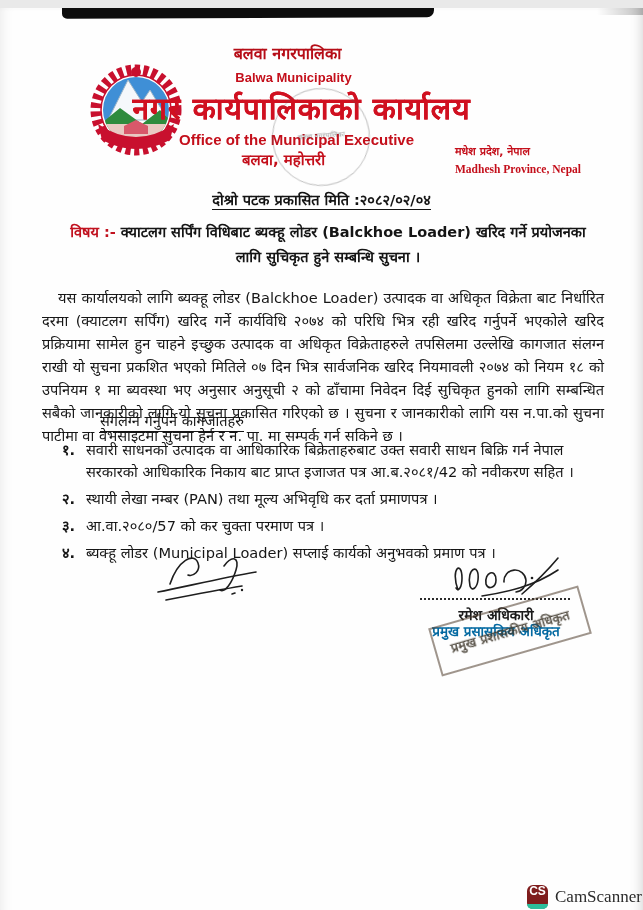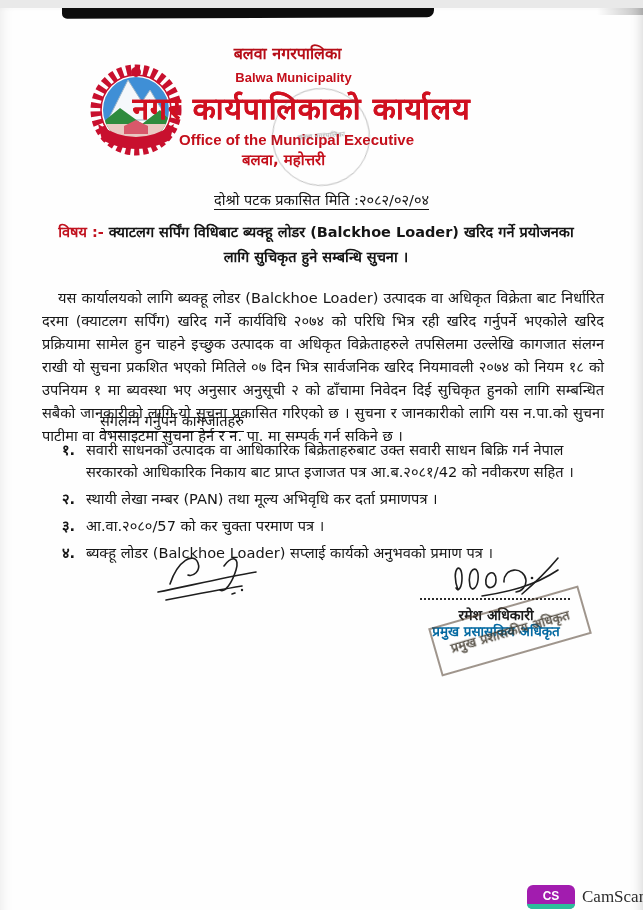--- a/index.html
+++ b/index.html
@@ -23,25 +23,25 @@
   .province{position:absolute; left:455px; top:136px; text-align:left; color:#c40f1b; font-weight:bold; line-height:1.5;}
   .province .np{font-size:11px;}
   .province .en{font-size:11.5px; font-family:"Liberation Serif","DejaVu Serif",serif;}
   .logo{position:absolute; left:84px; top:56px;}
   
   .faint-stamp{position:absolute; left:272px; top:80px; width:96px; height:96px; border-radius:50%;
     border:1.5px solid rgba(90,90,90,.40); display:flex; align-items:center; justify-content:center;
     transform:rotate(-8deg); filter:blur(.4px); pointer-events:none;}
   .faint-stamp .inner{font-size:7px; color:rgba(75,75,75,.55); text-align:center; line-height:1.6; transform:rotate(4deg);}
   
-  .pub-line{position:absolute; top:181px; left:0; width:100%; text-align:center; font-weight:normal; font-size:14.5px;
+  .pub-line{position:absolute; top:181px; left:0; width:100%; text-align:center; font-weight:bold; font-size:14.5px;
     color:#141414;}
   .pub-line span{border-bottom:1.5px solid #141414; padding-bottom:1px;}
   
-  .subject{position:absolute; top:212px; left:52px; width:528px; text-align:center; font-weight:bold; font-size:14.5px; line-height:1.7; color:#151515;}
+  .subject{position:absolute; top:212px; left:64px; width:528px; text-align:center; font-weight:bold; font-size:14.5px; line-height:1.7; color:#151515;}
   .subject .lbl{color:#c1121f;}
   
   .body-par{position:absolute; top:263px; left:42px; width:562px; font-size:14.6px; line-height:1.58; text-align:justify; text-indent:16px; color:#161616; font-weight:400;}
   
   .doc-heading{position:absolute; top:402px; left:100px; font-weight:normal; font-size:14.5px; color:#141414; border-bottom:1.5px solid #141414; padding-bottom:1px;}
   .doc-list{position:absolute; top:431px; left:62px; width:548px; font-size:14.6px; line-height:1.5; color:#161616;}
   .doc-list .item{display:flex; margin-bottom:5px;}
   .doc-list .num{flex:0 0 24px; font-weight:bold;}
   .doc-list .txt{flex:1;}
   
@@ -49,21 +49,21 @@
   .sig-right{position:absolute; left:446px; top:540px;}
   .dotline{position:absolute; left:420px; top:590px; width:150px; border-top:2px dotted #2b2b2b;}
   .sig-name{position:absolute; left:420px; top:597px; width:152px; text-align:center; font-size:14px; font-weight:bold; color:#1b1b1b;}
   .sig-title{position:absolute; left:404px; top:614px; width:184px; text-align:center; font-size:13.5px; font-weight:bold; color:#0369a1;}
   .rot-stamp{position:absolute; left:432px; top:598px; width:152px; height:46px; transform:rotate(-16deg);
     border:2px solid rgba(80,62,45,.55); display:flex; align-items:center; justify-content:center;
     filter:blur(.3px); pointer-events:none;}
   .rot-stamp span{font-size:13px; font-weight:bold; color:rgba(62,55,44,.85); white-space:nowrap;}
   
   .cs-wm{position:absolute; left:527px; top:877px; display:flex; align-items:center; gap:7px;}
-  .cs-badge{width:48px; height:24px; border-radius:6px; background:#a21caf; position:relative; display:flex; align-items:center; justify-content:center;}
+  .cs-badge{width:21px; height:24px; border-radius:6px; background:#7f1d1d; position:relative; display:flex; align-items:flex-start; justify-content:center;}
   .cs-badge::after{content:""; position:absolute; left:0; bottom:0; width:100%; height:5px; background:#2dbd9b; border-radius:0 0 6px 6px;}
   .cs-badge b{color:#fff; font-size:12px; font-family:"Liberation Sans",sans-serif; position:relative; top:-1px;}
   .cs-label{font-family:"Liberation Serif","DejaVu Serif",serif; font-size:17px; color:#2b2b2b;}
   svg .ink{stroke:#1e1e1e; stroke-width:1.6; fill:none; stroke-linecap:round;}
 </style>
 </head>
 <body>
 
 <div class="page">
 
@@ -90,20 +90,24 @@
   </svg>
 
   <div class="hdr">
     <div class="np-name">बलवा नगरपालिका</div>
     <div class="en-name">Balwa Municipality</div>
     <div class="big-title">नगर कार्यपालिकाको कार्यालय</div>
     <div class="office-en">Office of the Municipal Executive</div>
     <div class="addr">बलवा, महोत्तरी</div>
   </div>
 
+  <div class="province">
+    <div class="np">मधेश प्रदेश, नेपाल</div>
+    <div class="en">Madhesh Province, Nepal</div>
+  </div>
 
   <div class="faint-stamp">
     <div class="inner">बलवा नगरपालिका</div>
   </div>
 
   <div class="pub-line">
     <span>दोश्रो पटक प्रकासित मिति :२०८२/०२/०४</span>
   </div>
 
   <div class="subject">
@@ -122,21 +126,21 @@
     <div class="item">
       <span class="num">२.</span>
       <span class="txt">स्थायी लेखा नम्बर (PAN) तथा मूल्य अभिवृधि कर दर्ता प्रमाणपत्र ।</span>
     </div>
     <div class="item">
       <span class="num">३.</span>
       <span class="txt">आ.वा.२०८०/57 को कर चुक्ता परमाण पत्र ।</span>
     </div>
     <div class="item">
       <span class="num">४.</span>
-      <span class="txt">ब्यक्हू लोडर (Balckhoe Loader) सप्लाई कार्यको अनुभवको प्रमाण पत्र ।</span>
+      <span class="txt">ब्यक्हू लोडर (Municipal Loader) सप्लाई कार्यको अनुभवको प्रमाण पत्र ।</span>
     </div>
   </div>
 
   <svg class="sig-left" width="118" height="62" viewBox="0 0 118 62">
     <path class="ink" d="M18,38 C26,14 42,6 46,17 C49,25 41,31 36,29"></path>
     <path class="ink" d="M6,46 C36,40 70,32 104,26"></path>
     <path class="ink" d="M14,54 C40,49 66,44 90,40"></path>
     <path class="ink" d="M72,20 C80,9 88,11 84,24 C80,37 73,47 68,44"></path>
     <path class="ink" d="M80,48 l3,-1"></path>
     <circle cx="90" cy="44" r="1.2" fill="#1e1e1e"></circle>

